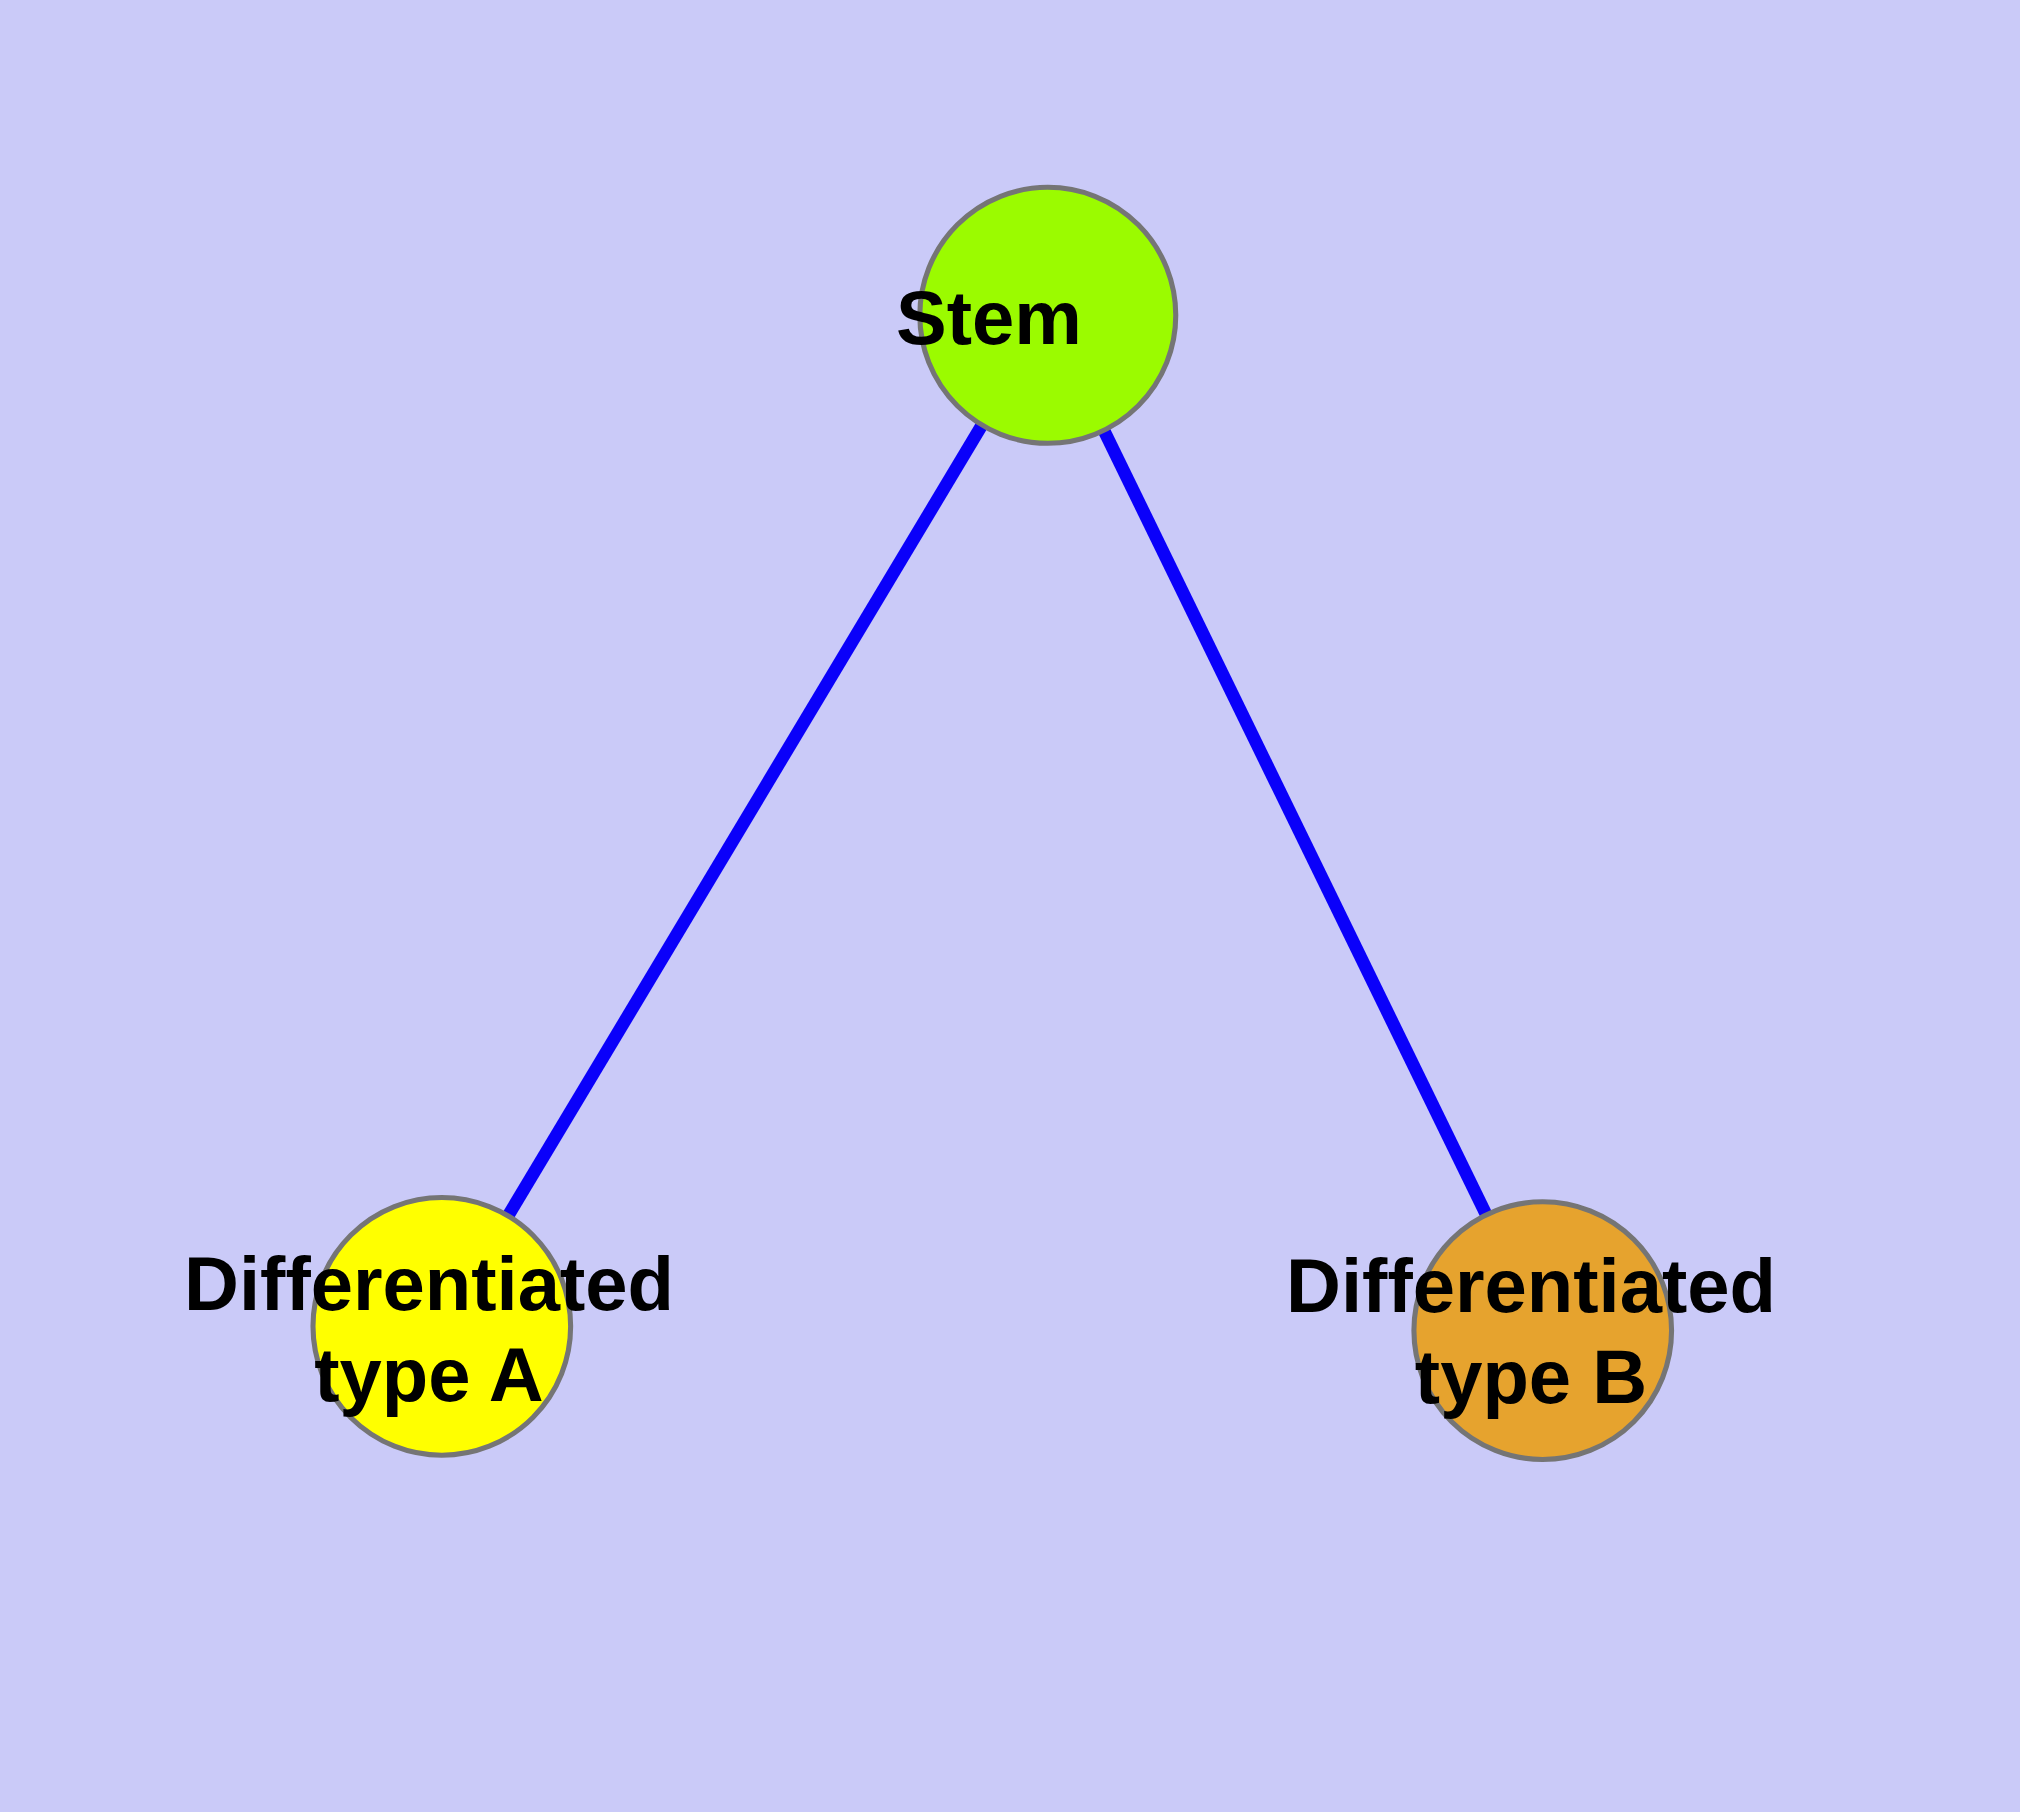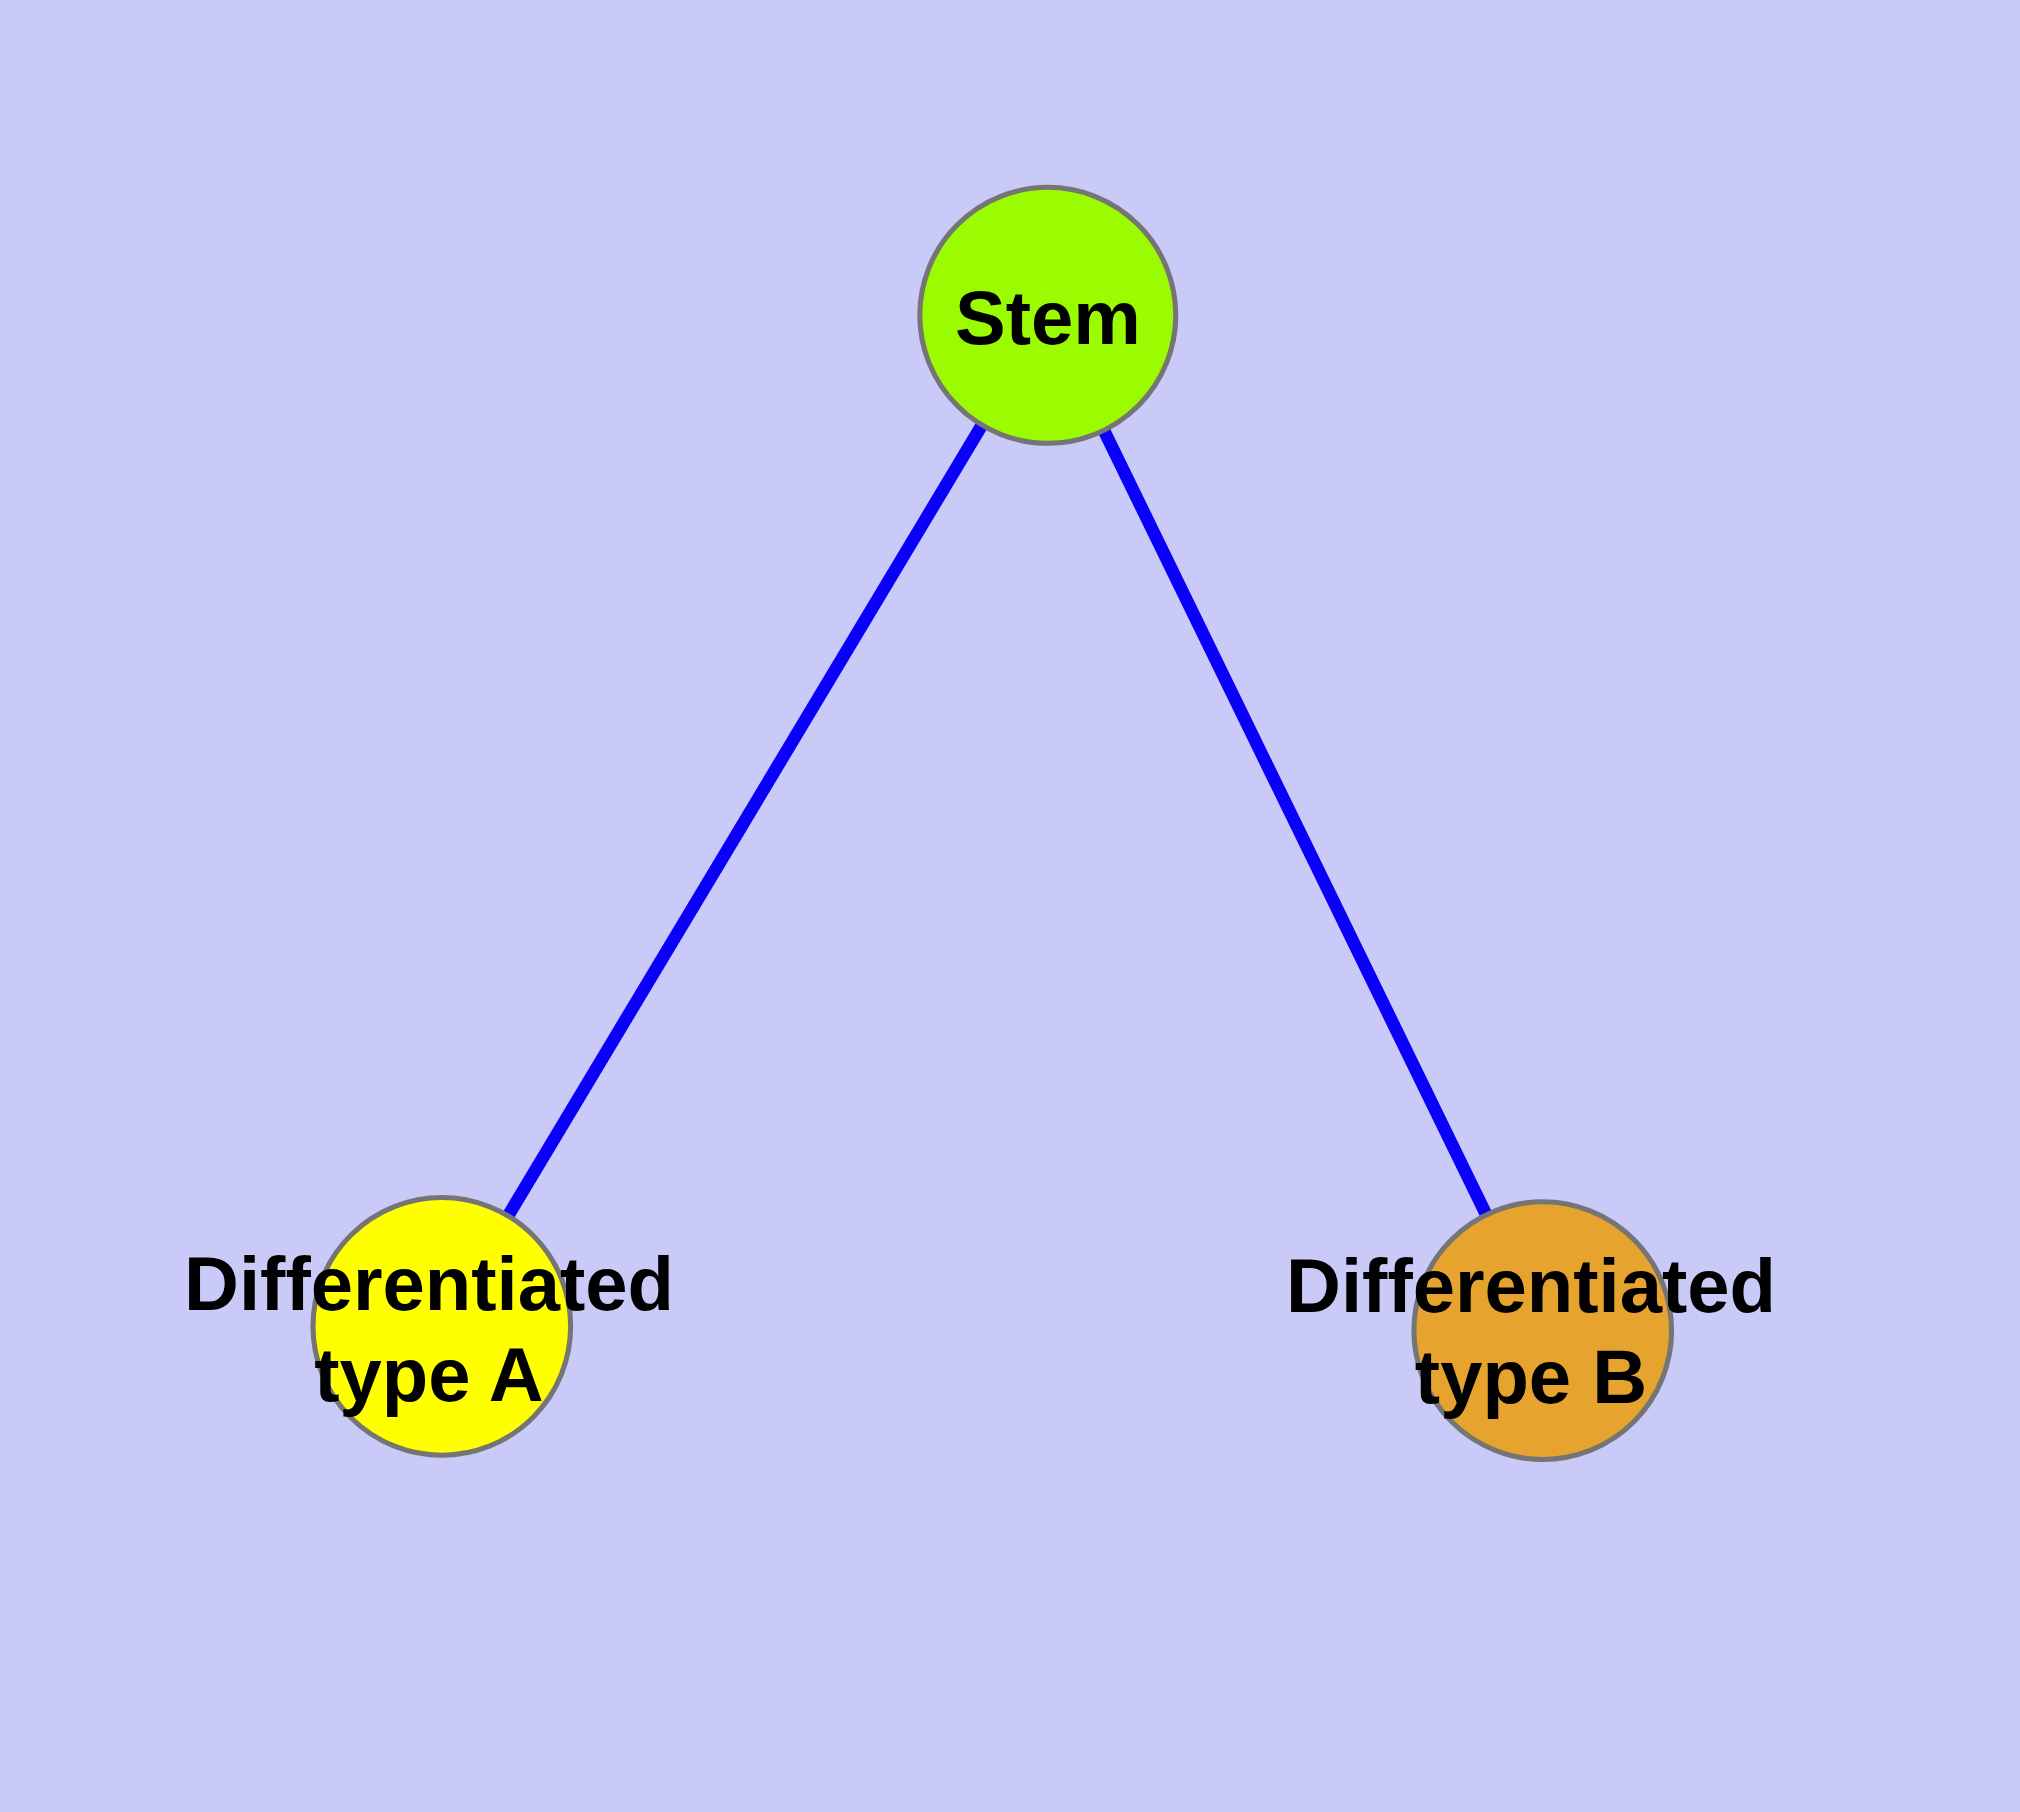--- a/index.html
+++ b/index.html
@@ -24,21 +24,21 @@
     position: absolute;
     transform: translate(-50%, -50%);
     font-weight: bold;
     font-size: 76px;
     line-height: 91px;
     color: #000000;
     text-align: center;
     white-space: pre-line;
     pointer-events: none;
   }
-  #label-stem  { left: 1048px; top: 317px; }
+  #label-stem  { left: 989px; top: 317px; }
   #label-a     { left: 429px;  top: 1329px; }
   #label-b     { left: 1531px; top: 1331px; }
 </style>
 </head>
 <body>
 
 <div id="canvas" style="background: rgb(202, 202, 248);">
 
   <svg id="graph-svg" viewBox="0 0 2384 2138">
 

